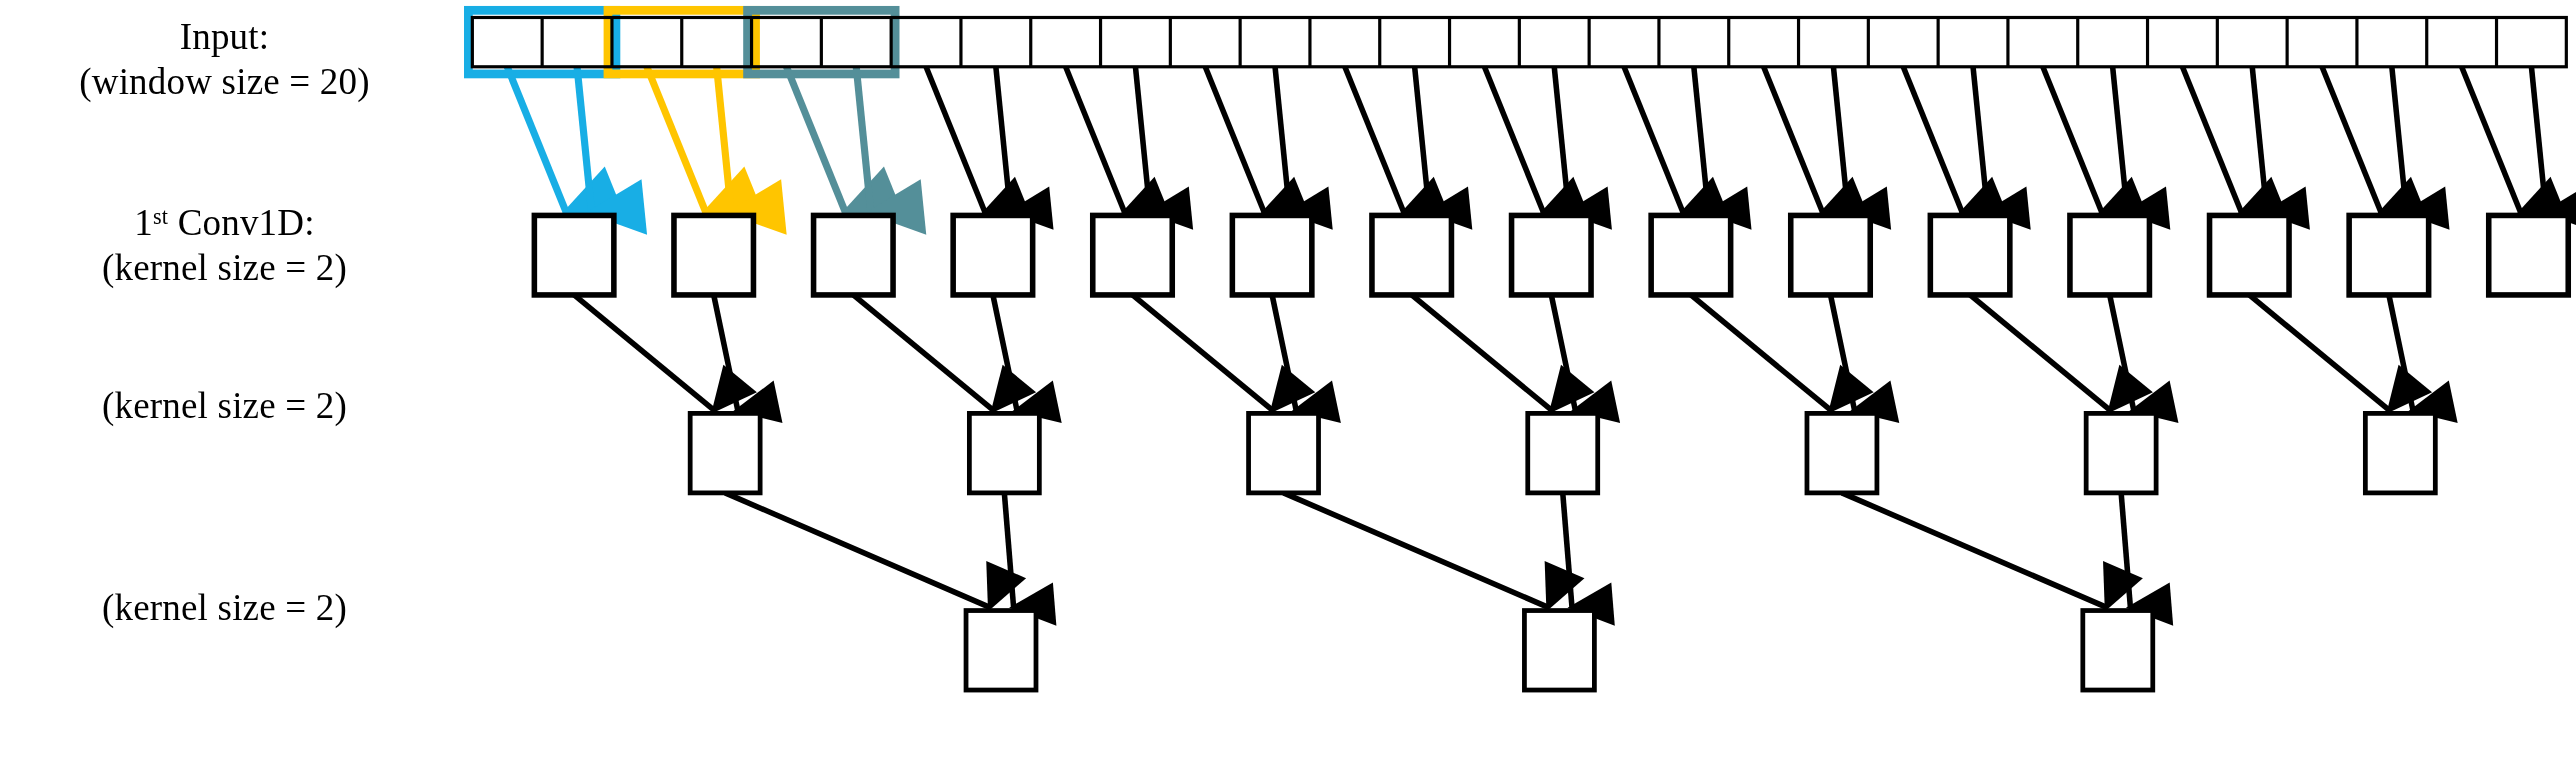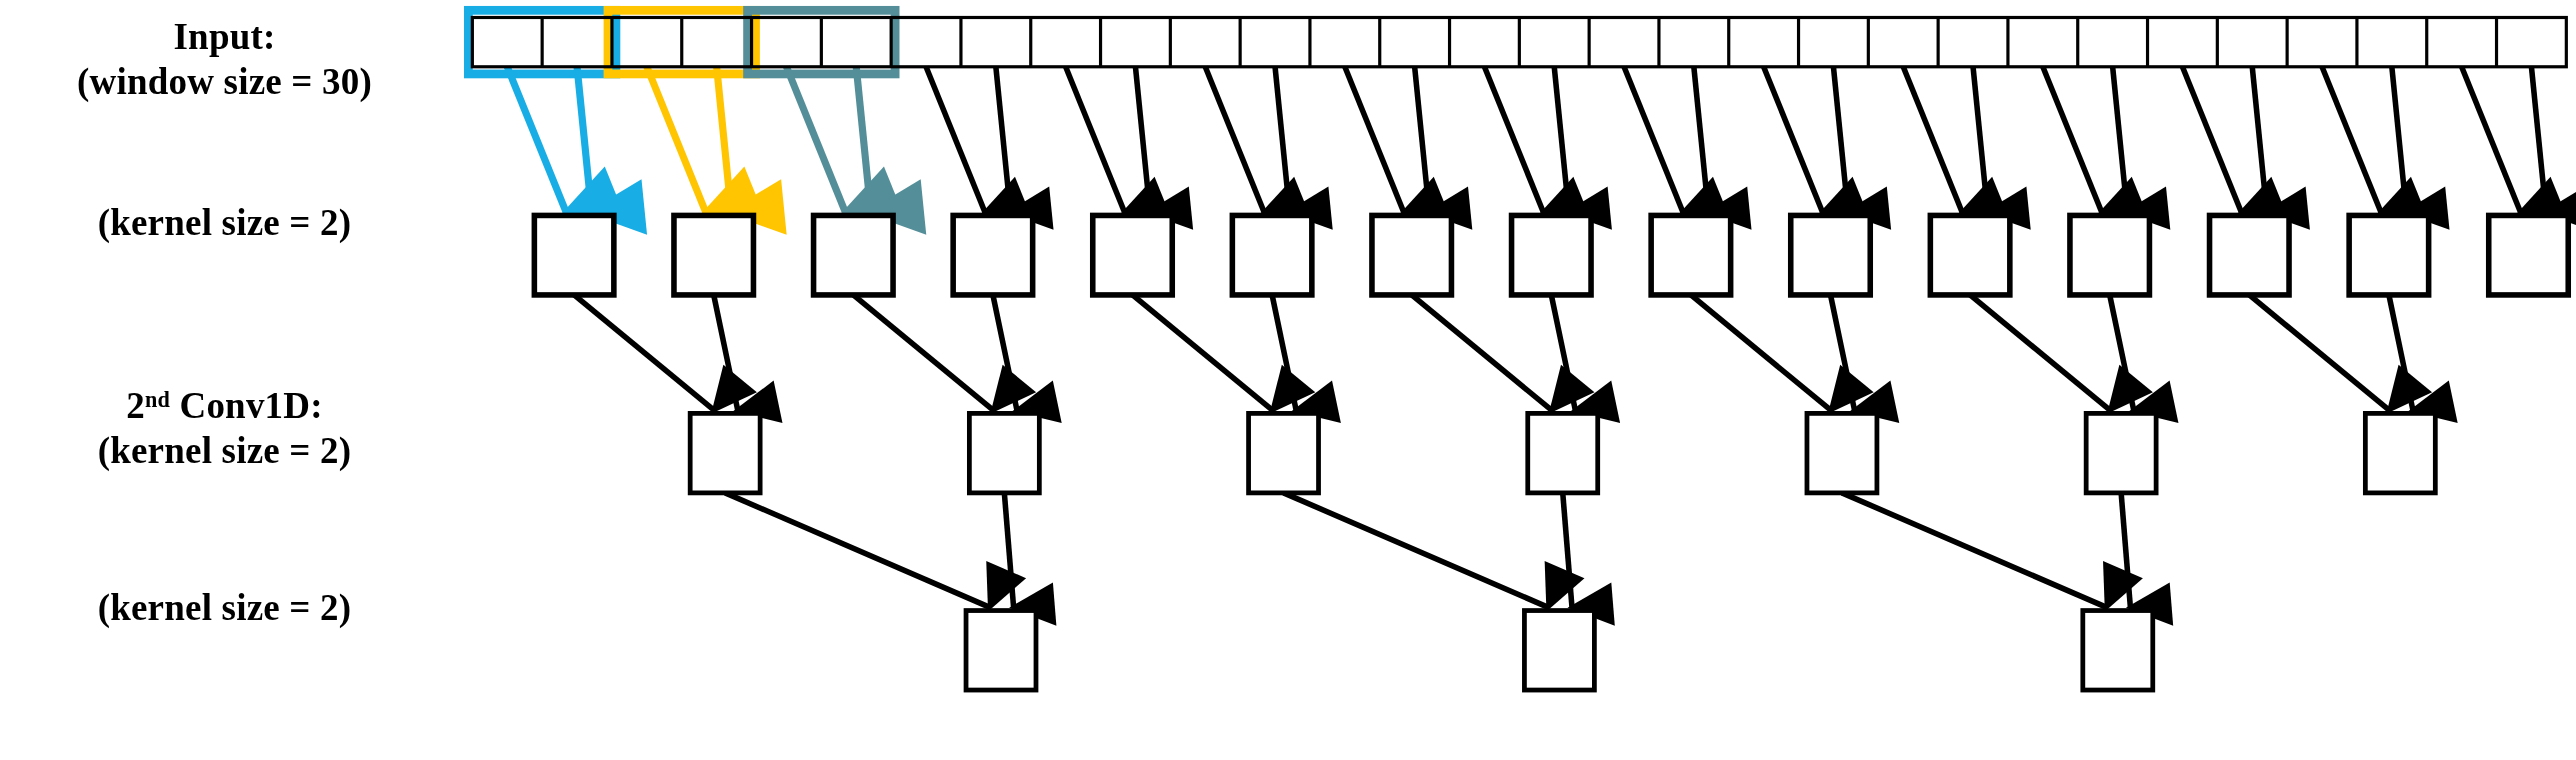--- a/index.html
+++ b/index.html
@@ -34,21 +34,20 @@
     text-align: center;
     font-family: "Liberation Serif", "DejaVu Serif", serif;
     font-size: 37px;
     line-height: 1.22;
     color: #000000;
     white-space: nowrap;
     letter-spacing: 0.2px;
   }
   .row-label .lbl-line {
     display: block;
-    font-weight: bold;
   }
   .row-label sup {
     font-size: 0.60em;
     vertical-align: 0.50em;
     line-height: 0;
   }
   #label-input      { left: 0px;  top: 14.3px;  width: 449px; }
   #label-conv1      { left: 0px;  top: 200px; width: 449px; }
   #label-conv2      { left: 0px;  top: 383px; width: 449px; }
   #label-conv3      { left: 0px;  top: 585px; width: 449px; }
@@ -196,29 +195,29 @@
       </g>
     <g id="g-conv3">
         <rect x="1215" y="768" width="88" height="100" fill="#ffffff" stroke="#000000" stroke-width="6"></rect>
         <rect x="1917.4" y="768" width="88" height="100" fill="#ffffff" stroke="#000000" stroke-width="6"></rect>
         <rect x="2619.8" y="768" width="88" height="100" fill="#ffffff" stroke="#000000" stroke-width="6"></rect>
       </g>
   </svg>
 
   <div class="row-label" id="label-input">
     <span class="lbl-line">Input:</span>
-    <span class="lbl-line">(window size = 30)</span>
+    <span class="lbl-line">(window size = 20)</span>
   </div>
 
   <div class="row-label" id="label-conv1">
+    <span class="lbl-line"><span>1</span><sup>st</sup><span> Conv1D:</span></span>
     <span class="lbl-line">(kernel size = 2)</span>
   </div>
 
   <div class="row-label" id="label-conv2">
-    <span class="lbl-line"><span>2</span><sup>nd</sup><span> Conv1D:</span></span>
     <span class="lbl-line">(kernel size = 2)</span>
   </div>
 
   <div class="row-label" id="label-conv3">
     <span class="lbl-line">(kernel size = 2)</span>
   </div>
 
 </div>
 
 

